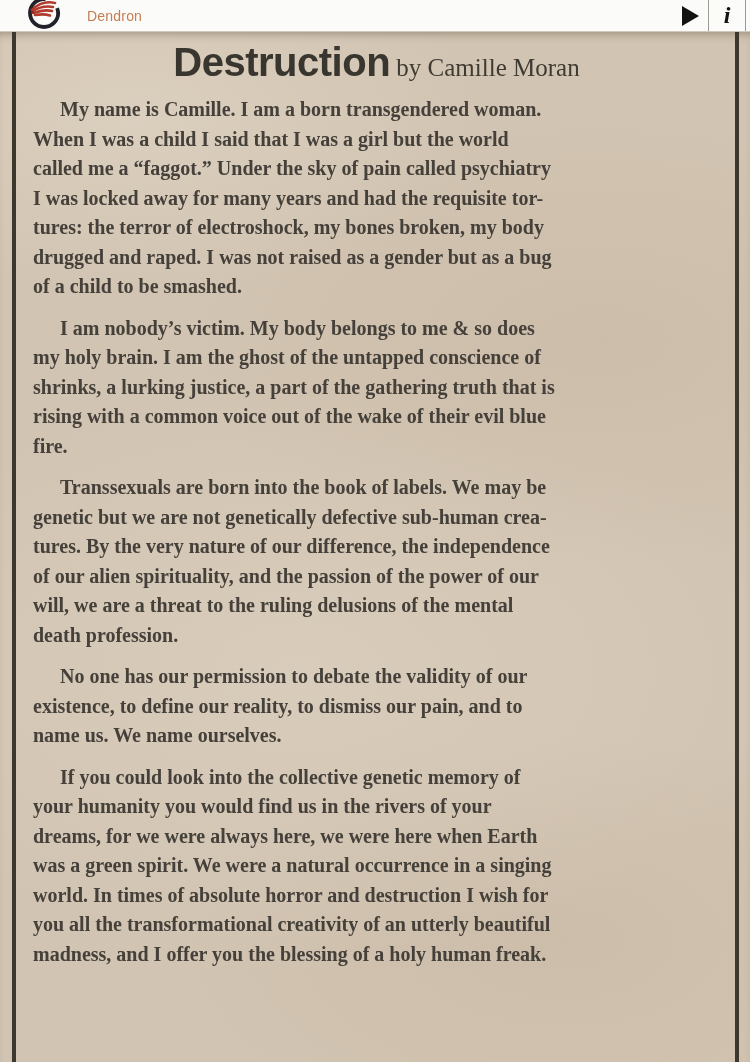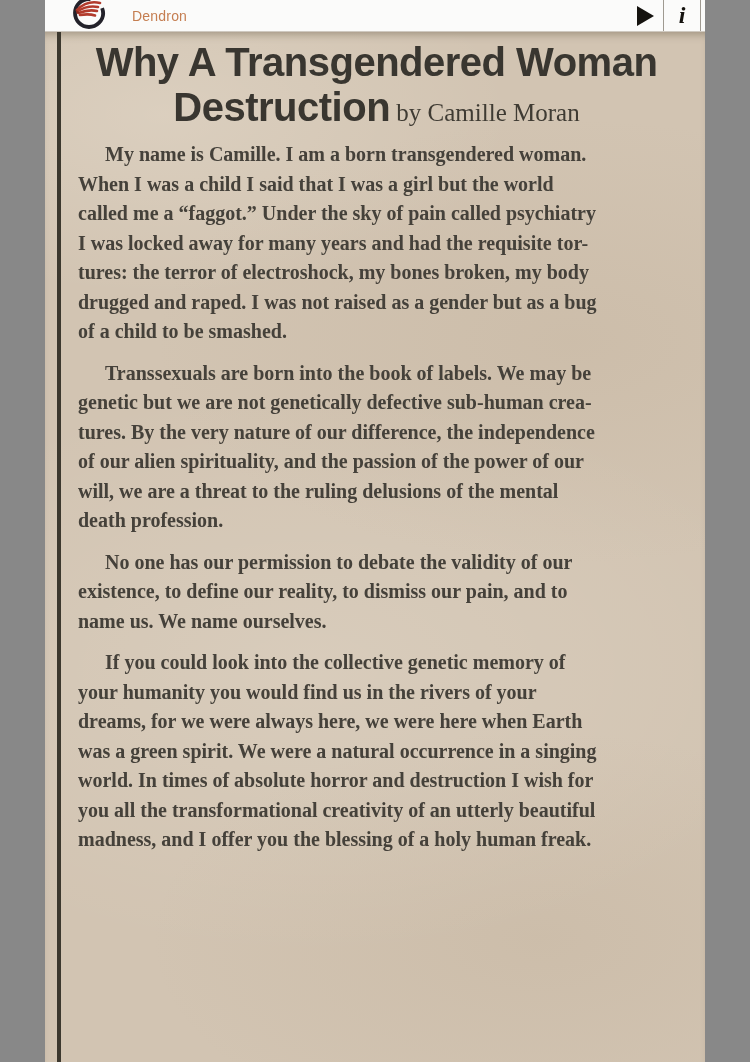--- a/index.html
+++ b/index.html
@@ -1,18 +1,18 @@
 <!DOCTYPE html>
 <html><head>
 <meta charset="utf-8">
 <style>
   html, body { margin: 0; padding: 0; background: #888; }
   .screen {
     position: relative;
-    width: 660px; height: 1062px;
+    width: 750px; height: 1062px;
     margin: 0 auto;
     overflow: hidden;
     background: #d2c4b2;
     font-family: "Liberation Serif", serif;
   }
 
   
   .appbar {
     position: relative;
     height: 31px;
@@ -151,31 +151,35 @@
       <div class="edge-pad"></div>
     </div>
   </header>
 
   <main class="paper">
     <div class="rule rule-left"></div>
     <div class="rule rule-right"></div>
 
     <article class="article">
       <h1 class="headline">
-        <div class="hl-line">Why A Transgendered Woman</div>
         <div class="hl-line"><span>Destruction</span><span class="hl-by"> by Camille Moran</span></div>
       </h1>
 
       <p class="para first">My name is Camille. I am a born transgendered woman.
 When I was a child I said that I was a girl but the world
 called me a “faggot.” Under the sky of pain called psychiatry
 I was locked away for many years and had the requisite tor-
 tures: the terror of electroshock, my bones broken, my body
 drugged and raped. I was not raised as a gender but as a bug
 of a child to be smashed.</p>
+      <p class="para">I am nobody’s victim. My body belongs to me &amp; so does
+my holy brain. I am the ghost of the untapped conscience of
+shrinks, a lurking justice, a part of the gathering truth that is
+rising with a common voice out of the wake of their evil blue
+fire.</p>
       <p class="para">Transsexuals are born into the book of labels. We may be
 genetic but we are not genetically defective sub-human crea-
 tures. By the very nature of our difference, the independence
 of our alien spirituality, and the passion of the power of our
 will, we are a threat to the ruling delusions of the mental
 death profession.</p>
       <p class="para">No one has our permission to debate the validity of our
 existence, to define our reality, to dismiss our pain, and to
 name us. We name ourselves.</p>
       <p class="para">If you could look into the collective genetic memory of

